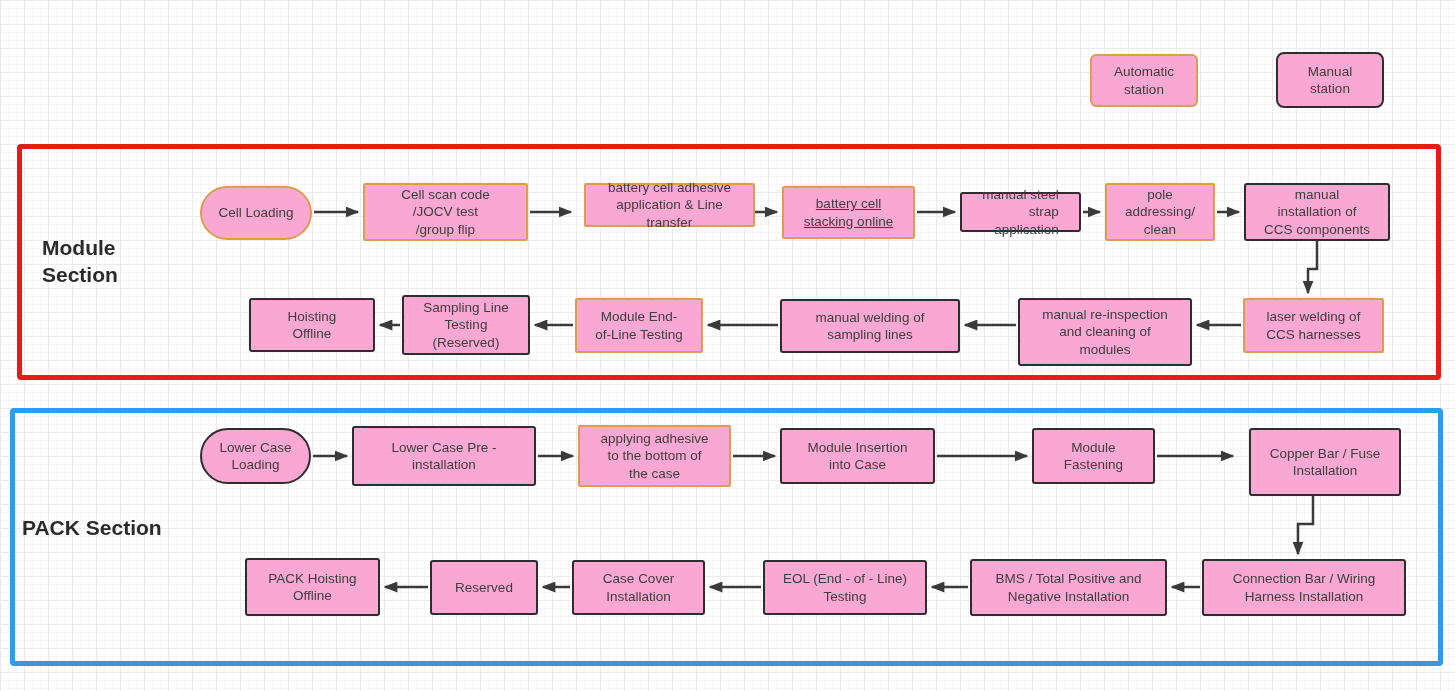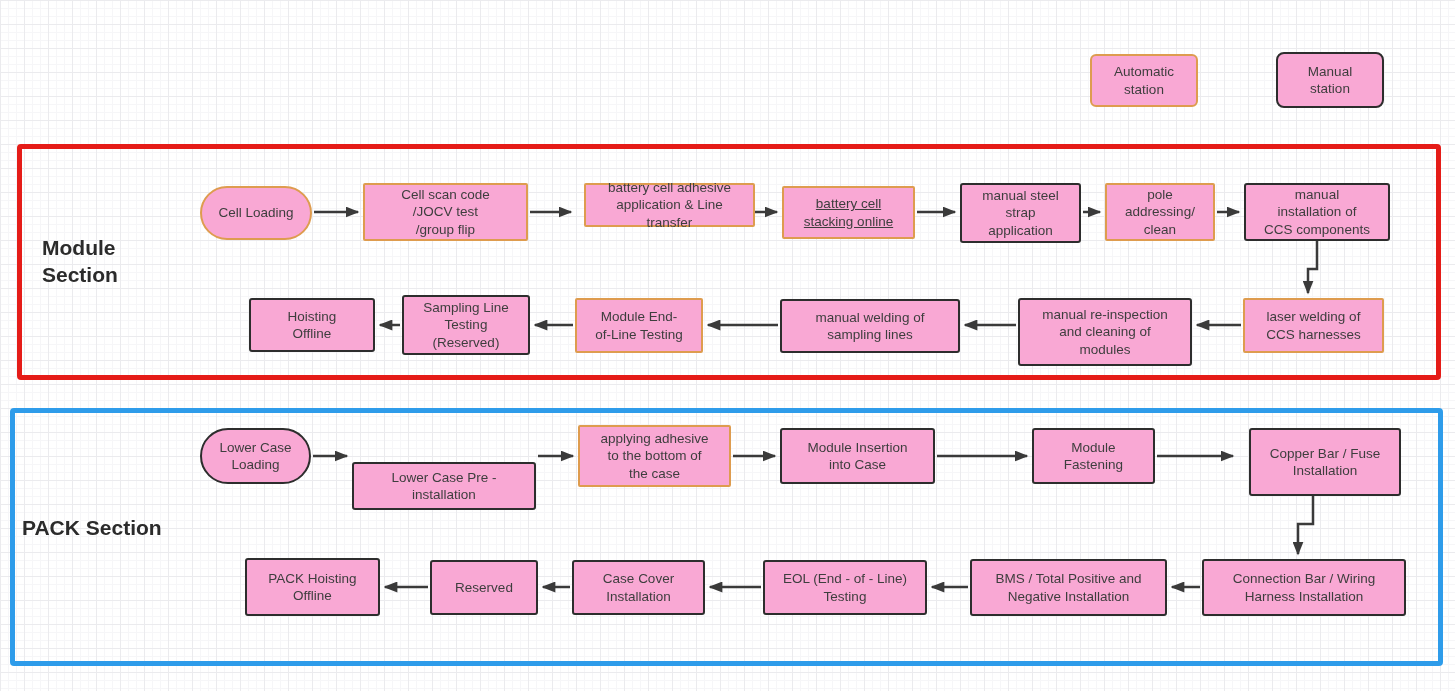--- a/index.html
+++ b/index.html
@@ -91,21 +91,21 @@
 
 <div class="node auto pill" style="left:200px;top:186px;width:112px;height:54px;">Cell Loading</div>
 <div class="node auto" style="left:363px;top:183px;width:165px;height:58px;">Cell scan code
 /JOCV test
 /group flip</div>
 <div class="node auto" style="left:584px;top:183px;width:171px;height:44px;">battery cell adhesive
 application &amp; Line
 transfer</div>
 <div class="node auto" style="left:782px;top:186px;width:133px;height:53px;text-decoration:underline;">battery cell
 stacking online</div>
-<div class="node manual" style="left:960px;top:183px;width:121px;height:60px;">manual steel
+<div class="node manual" style="left:960px;top:192px;width:121px;height:40px;text-align:right;">manual steel
 strap
 application</div>
 <div class="node auto" style="left:1105px;top:183px;width:110px;height:58px;">pole
 addressing/
 clean</div>
 <div class="node manual" style="left:1244px;top:183px;width:146px;height:58px;">manual
 installation of
 CCS components</div>
 <div class="node auto" style="left:1243px;top:298px;width:141px;height:55px;">laser welding of
 CCS harnesses</div>
@@ -117,21 +117,21 @@
 <div class="node auto" style="left:575px;top:298px;width:128px;height:55px;">Module End-
 of-Line Testing</div>
 <div class="node manual" style="left:402px;top:295px;width:128px;height:60px;">Sampling Line
 Testing
 (Reserved)</div>
 <div class="node manual" style="left:249px;top:298px;width:126px;height:54px;">Hoisting
 Offline</div>
 
 <div class="node manual pill" style="left:200px;top:428px;width:111px;height:56px;">Lower Case
 Loading</div>
-<div class="node manual" style="left:352px;top:426px;width:184px;height:48px;margin-top:36px;">Lower Case Pre -
+<div class="node manual" style="left:352px;top:426px;width:184px;height:60px;">Lower Case Pre -
 installation</div>
 <div class="node auto" style="left:578px;top:425px;width:153px;height:62px;">applying adhesive
 to the bottom of
 the case</div>
 <div class="node manual" style="left:780px;top:428px;width:155px;height:56px;">Module Insertion
 into Case</div>
 <div class="node manual" style="left:1032px;top:428px;width:123px;height:56px;">Module
 Fastening</div>
 <div class="node manual" style="left:1238px;top:428px;width:152px;height:68px;margin-left:11px;">Copper Bar / Fuse
 Installation</div>

